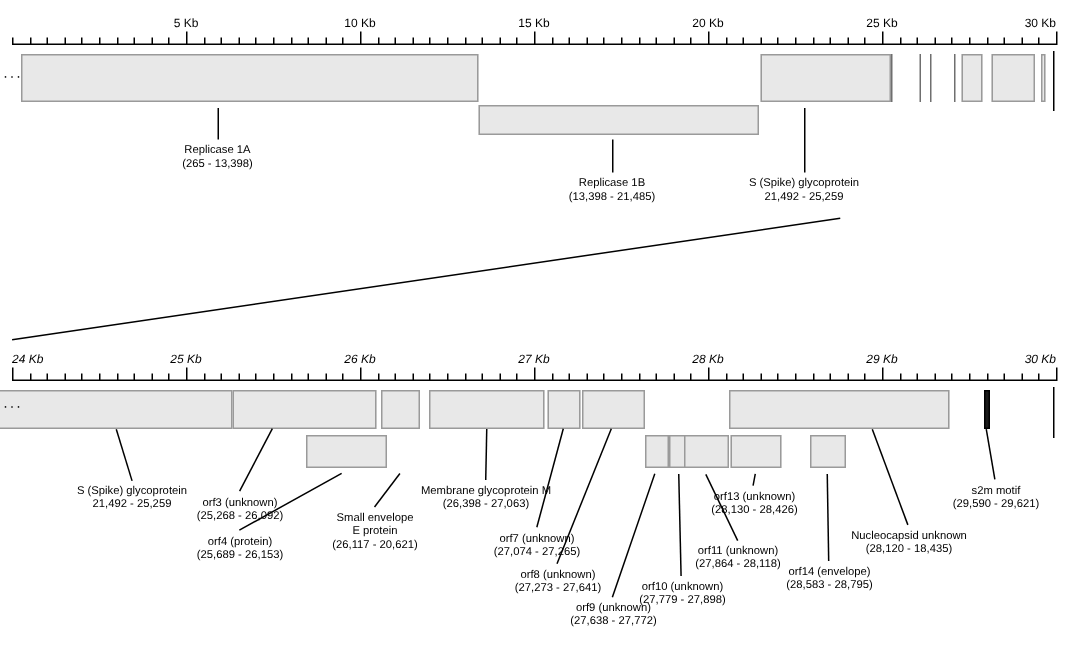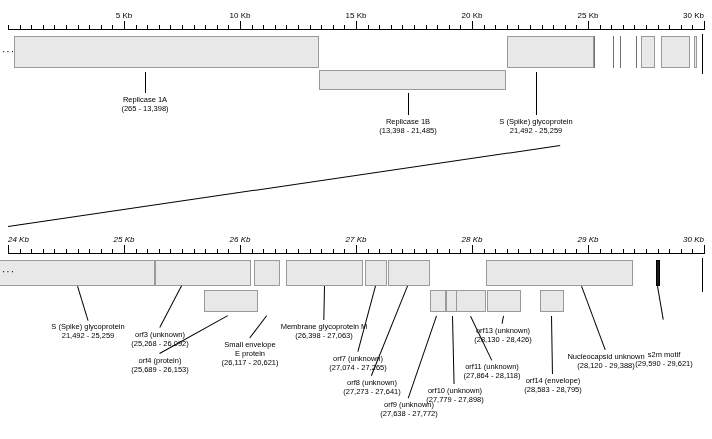--- a/index.html
+++ b/index.html
@@ -307,21 +307,21 @@
       <div>(28,130 - 28,426)</div>
     </div>
     <div class="leader" style="left: 504.48px; top: 316px; width: 8.13575px; transform: rotate(100.481deg);"></div>
     <div class="lab center" style="left: 553px; top: 376px;">
       <div>orf14 (envelope)</div>
       <div>(28,583 - 28,795)</div>
     </div>
     <div class="leader" style="left: 552.04px; top: 316px; width: 58.0079px; transform: rotate(89.0517deg);"></div>
     <div class="lab center" style="left: 606px; top: 352px;">
       <div>Nucleocapsid unknown</div>
-      <div>(28,120 - 29,388)</div>
+      <div>(28,120 - 18,435)</div>
     </div>
     <div class="leader" style="left: 582.2px; top: 286px; width: 68.2821px; transform: rotate(69.6011deg);"></div>
-    <div class="lab center" style="left: 664px; top: 322px; margin-top: 28px;">
+    <div class="lab center" style="left: 664px; top: 322px;">
       <div>s2m motif</div>
       <div>(29,590 - 29,621)</div>
     </div>
     <div class="leader" style="left: 658.18px; top: 286px; width: 34.4945px; transform: rotate(80.2865deg);"></div>
   </div>
 
 </body></html>

